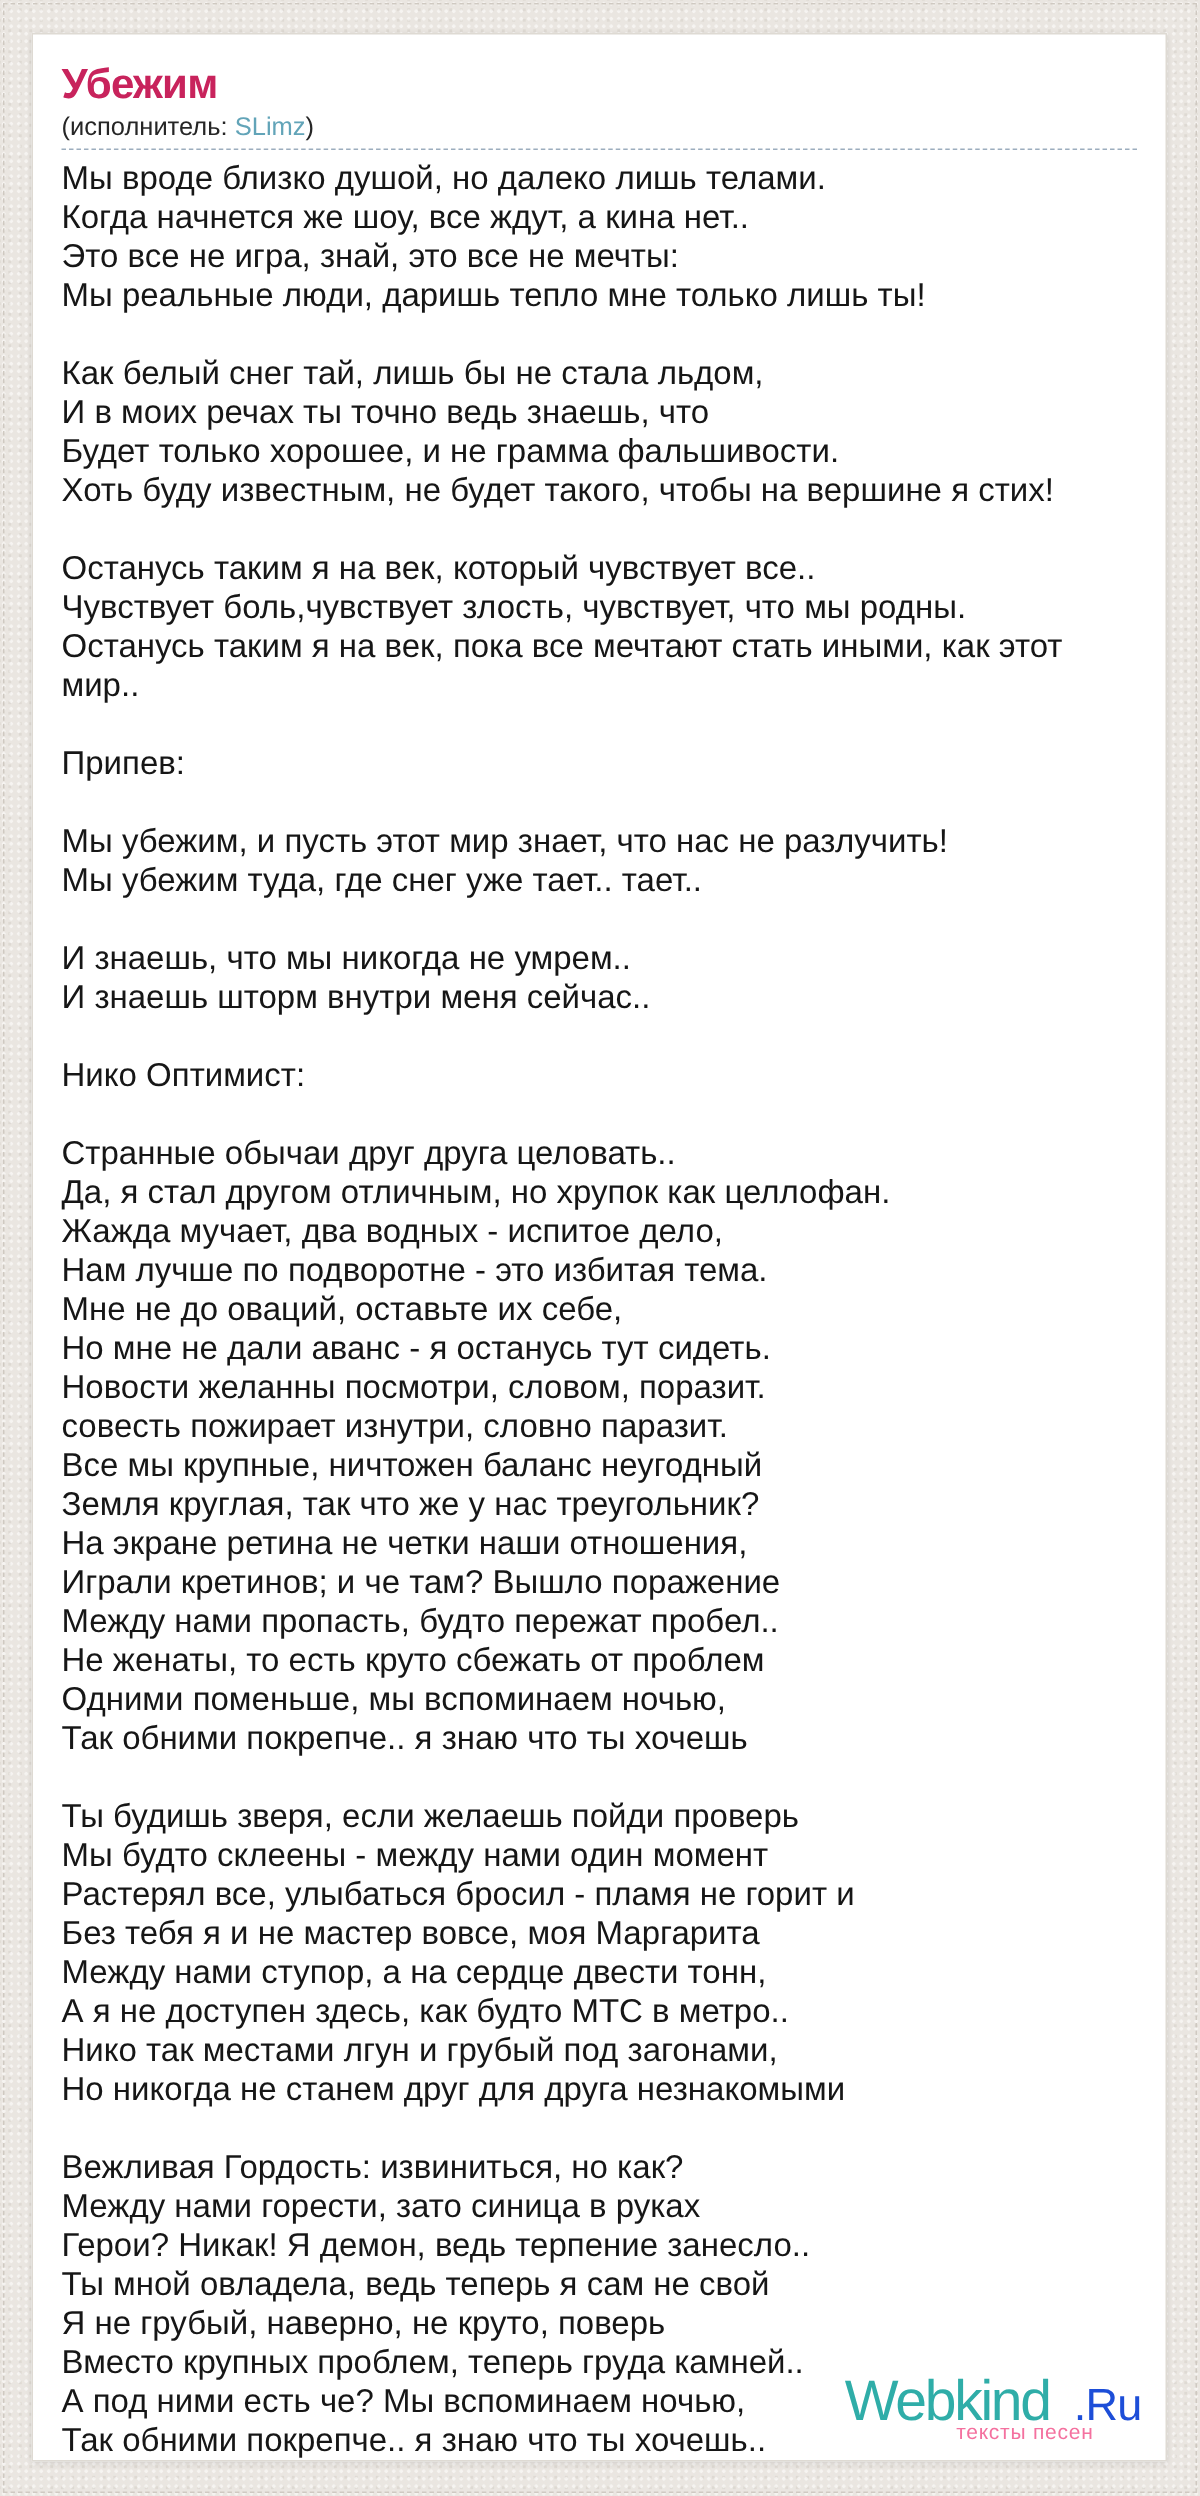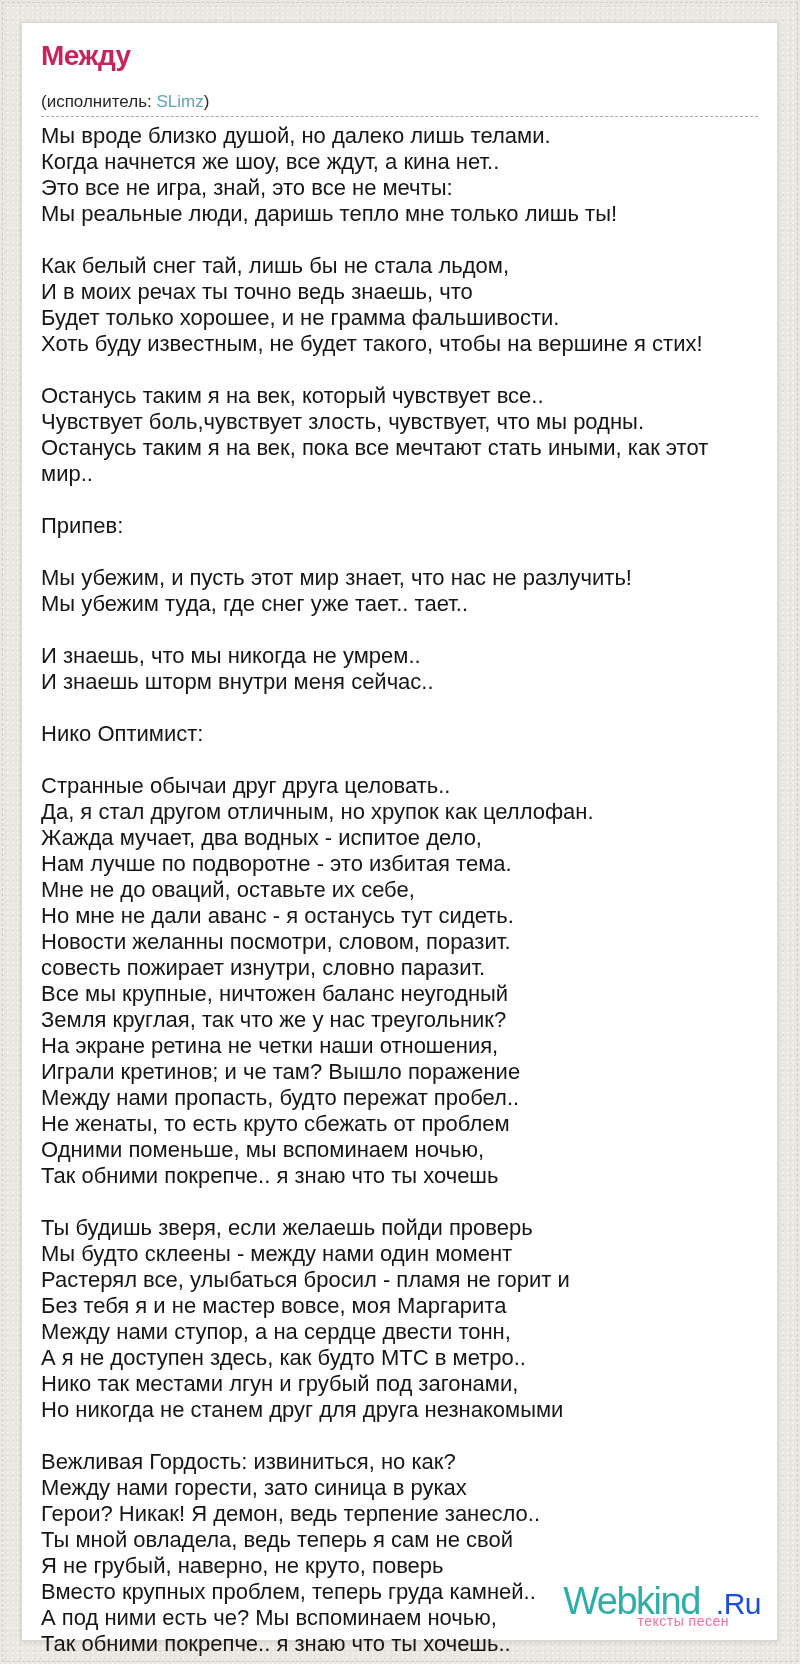--- a/index.html
+++ b/index.html
@@ -38,21 +38,21 @@
   }
   .title {
     margin-top: 17px;
     font-size: 28px;
     line-height: 31px;
     font-weight: bold;
     letter-spacing: -0.5px;
     color: #c8235c;
   }
   .artist {
-    margin-top: 21px;
+    margin-top: 4px;
     font-size: 17px;
     line-height: 20px;
     color: #262626;
     padding-bottom: 4px;
   }
   .artist-link {
     color: #62a4b8;
     text-decoration: none;
     cursor: pointer;
   }
@@ -98,21 +98,21 @@
   }
 </style>
 </head>
 <body>
 
 <div class="page">
   <div class="page-border"></div>
 
   <div class="card">
 
-    <h1 class="title">Между</h1>
+    <h1 class="title">Убежим</h1>
 
     <div class="artist"><span>(исполнитель: </span><a class="artist-link">SLimz</a><span>)</span></div>
 
     <div class="separator"></div>
 
     <div class="lyrics">Мы вроде близко душой, но далеко лишь телами.
 Когда начнется же шоу, все ждут, а кина нет..
 Это все не игра, знай, это все не мечты:
 Мы реальные люди, даришь тепло мне только лишь ты!
 

